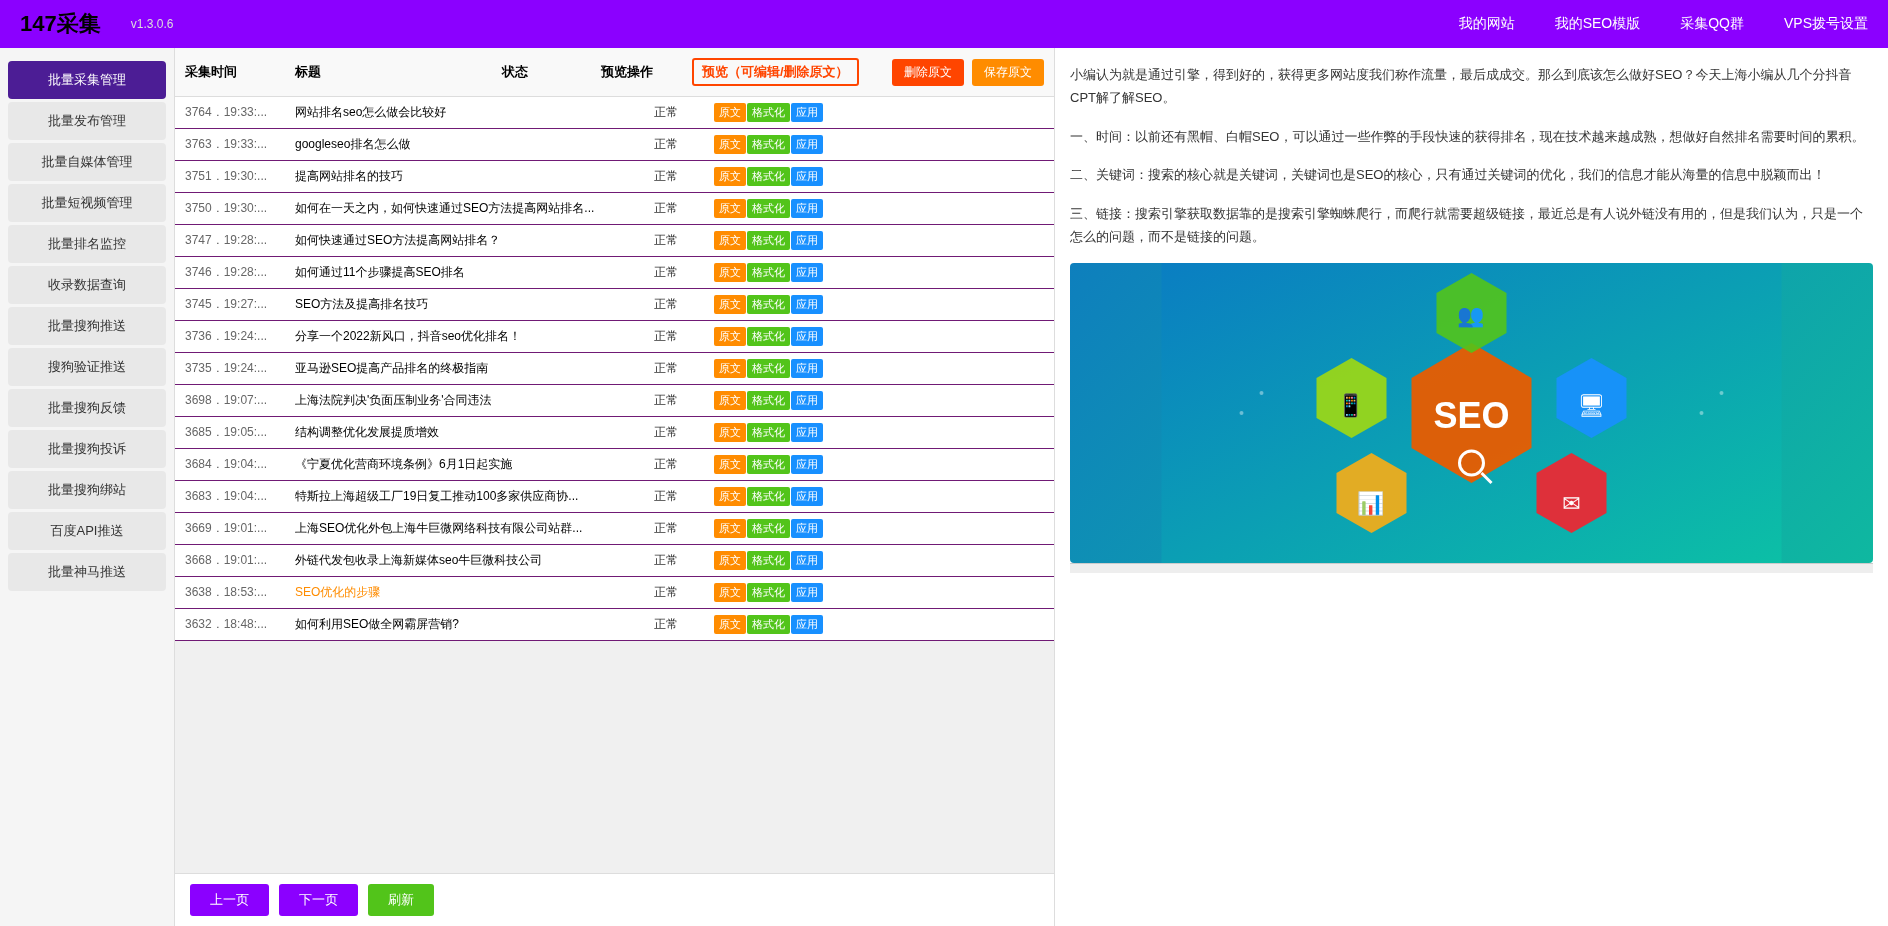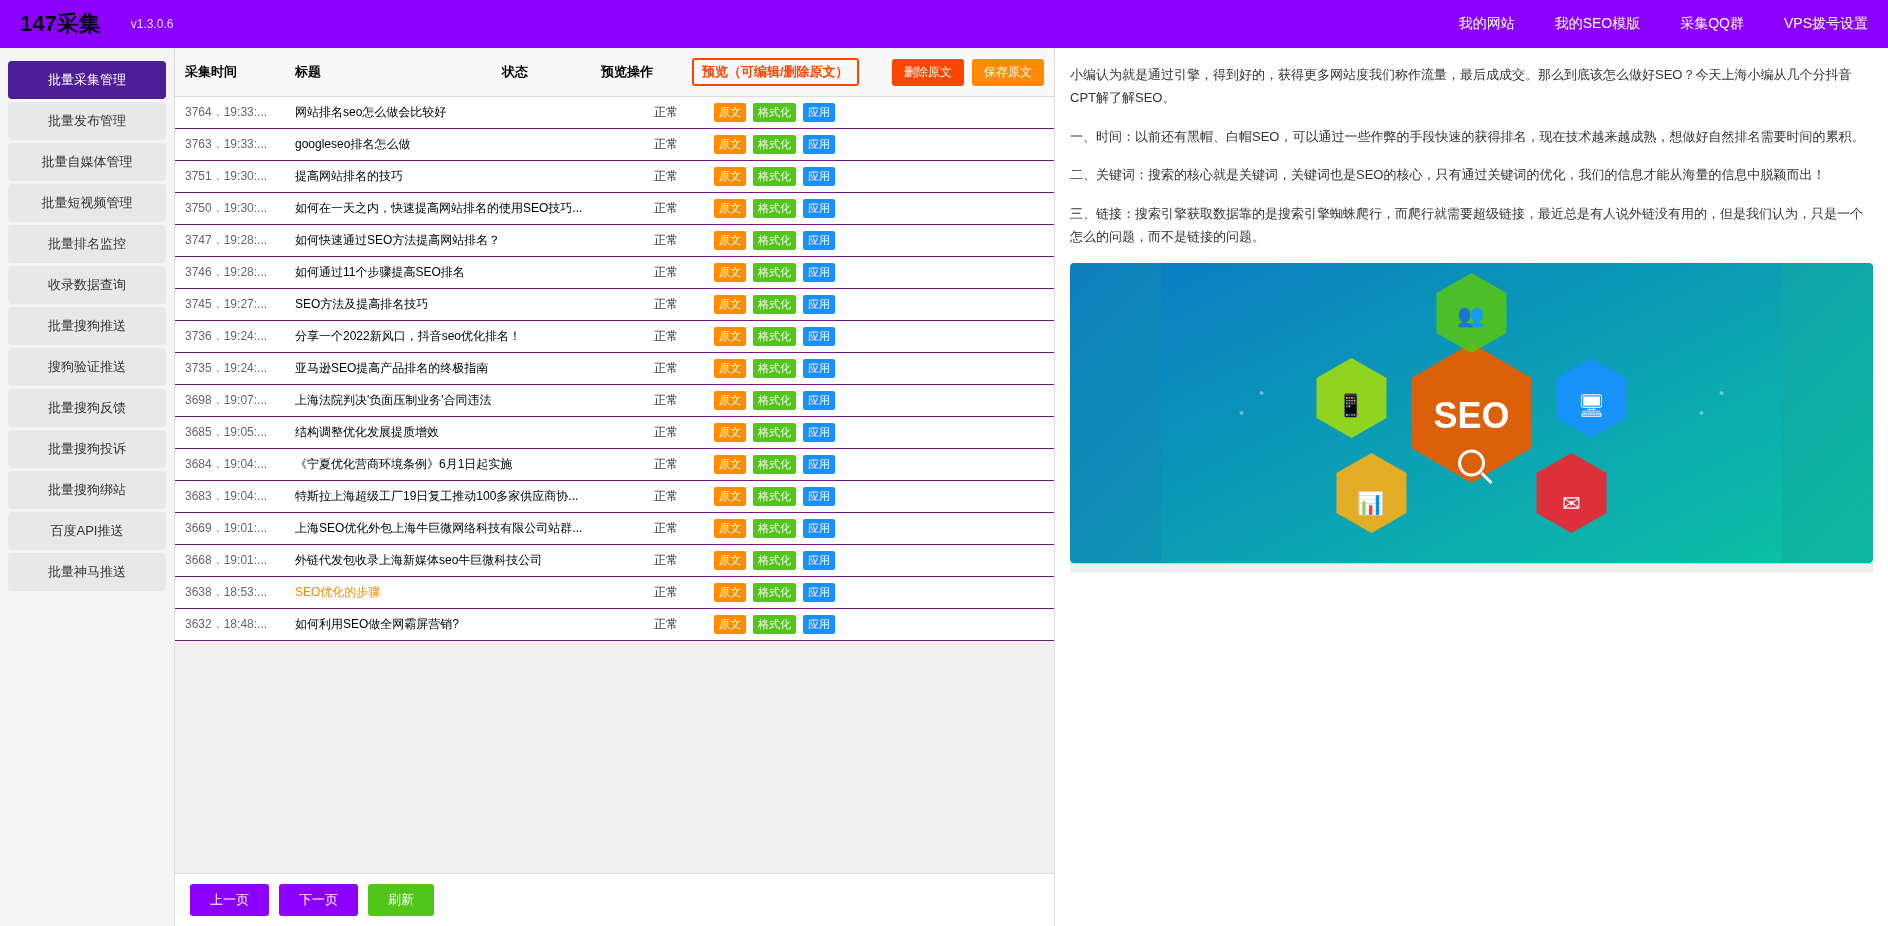--- a/index.html
+++ b/index.html
@@ -196,21 +196,21 @@
       align-items: center;
       padding: 6px 10px;
       border-bottom: 1px solid #701a75;
       background: white;
     }
     .table-row.highlighted { color: #FF8C00; }
     .row-time { width: 110px; flex-shrink: 0; font-size: 12px; color: #666; }
     .row-title { flex: 1; font-size: 12px; overflow: hidden; text-overflow: ellipsis; white-space: nowrap; }
     .row-title.orange { color: #FF8C00; }
     .row-status { width: 60px; flex-shrink: 0; font-size: 12px; color: #333; }
-    .row-ops { width: 130px; flex-shrink: 0; display: flex; gap: 7px; align-items: center; }
+    .row-ops { width: 130px; flex-shrink: 0; display: flex; gap: 1px; align-items: center; }
     .row-preview { width: 200px; flex-shrink: 0; }
 
     .op-btn {
       padding: 2px 5px;
       border: none;
       border-radius: 2px;
       cursor: pointer;
       font-size: 11px;
       color: white;
     }
@@ -362,21 +362,21 @@
       <span class="row-status">正常</span>
       <div class="row-ops">
         <button class="op-btn orange">原文</button>
         <button class="op-btn green">格式化</button>
         <button class="op-btn blue">应用</button>
       </div>
       <div class="row-preview"></div>
     </div>
             <div class="table-row">
       <span class="row-time">3750．19:30:...</span>
-      <span class="row-title">如何在一天之内，快速提高网站排名的使用SEO技巧...</span>
+      <span class="row-title">如何在一天之内，如何快速通过SEO方法提高网站排名...</span>
       <span class="row-status">正常</span>
       <div class="row-ops">
         <button class="op-btn orange">原文</button>
         <button class="op-btn green">格式化</button>
         <button class="op-btn blue">应用</button>
       </div>
       <div class="row-preview"></div>
     </div>
             <div class="table-row">
       <span class="row-time">3747．19:28:...</span>

